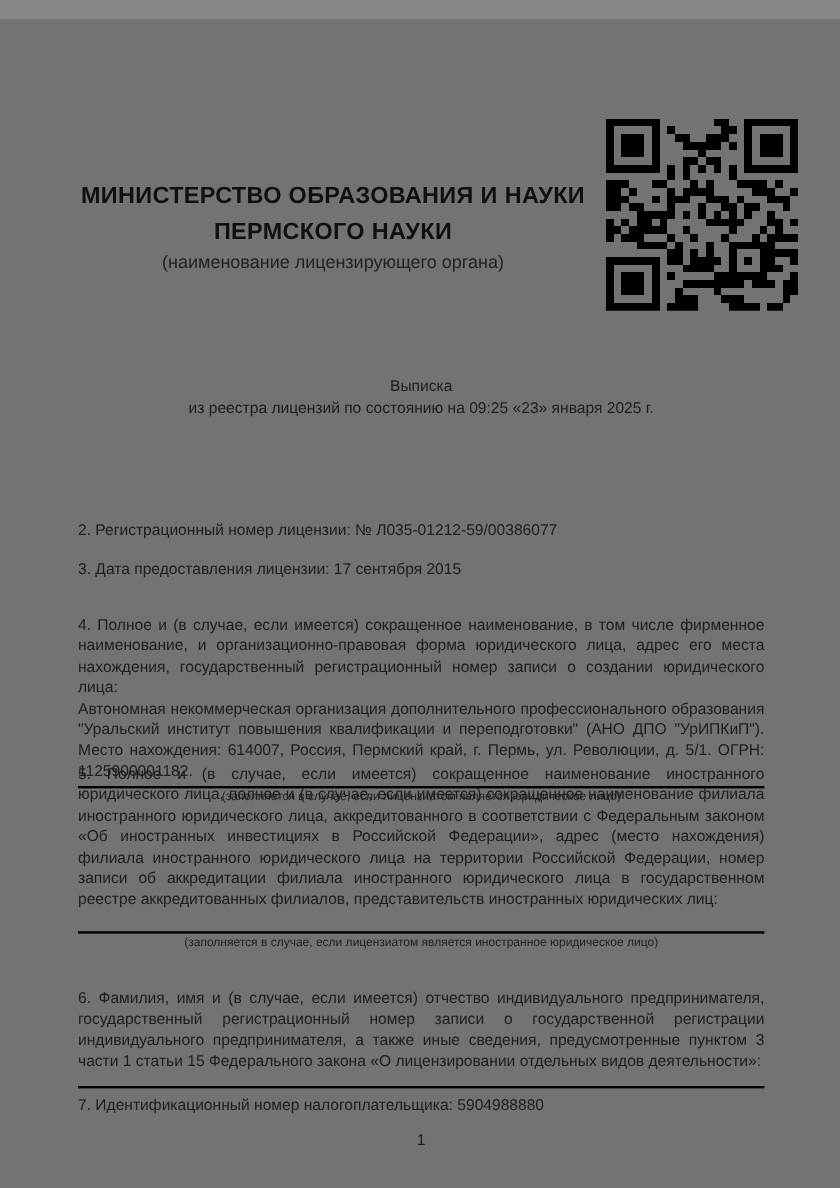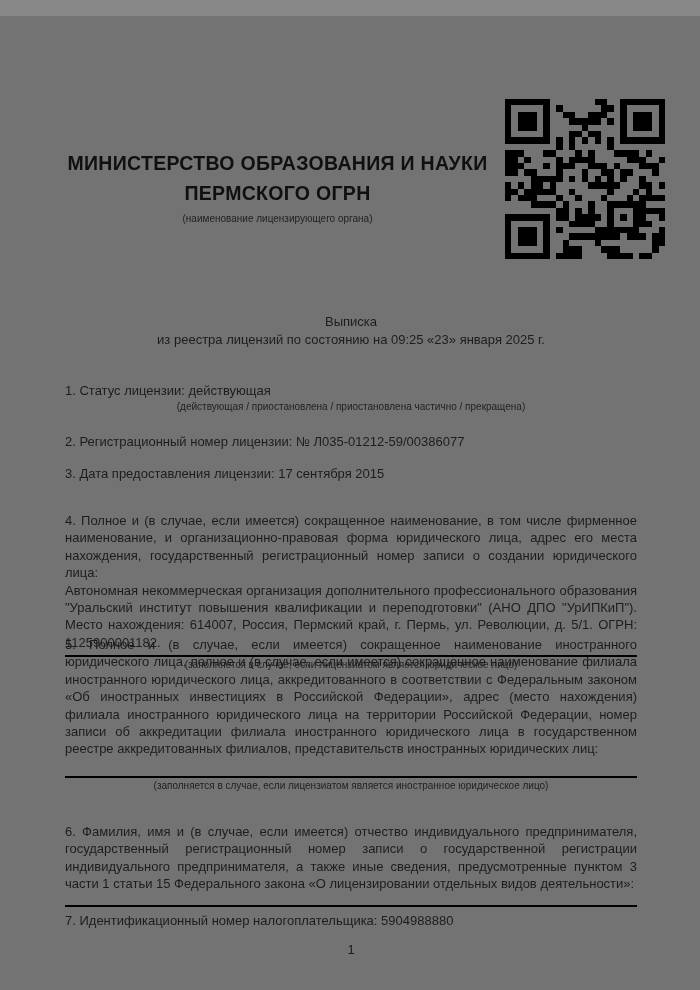--- a/index.html
+++ b/index.html
@@ -13,21 +13,21 @@
     overflow:hidden;
   }
   .abs { position:absolute; }
   .col { left:65px; width:572px; }
 
   .org-block { top:132px; left:65px; width:425px; text-align:center; }
   .org-line {
     font-size:19.5px; font-weight:bold; line-height:30px;
     color:#101010; letter-spacing:0.3px;
   }
-  .org-caption { font-size:10px; line-height:13px; margin-top:4px; color:#222; }
+  .org-caption { font-size:15px; line-height:13px; margin-top:4px; color:#222; }
 
   .qr-box { top:83px; left:505px; width:160px; height:160px; }
   .qr-box svg { display:block; width:160px; height:160px; }
 
   .doc-title { top:297px; text-align:center; font-size:13px; line-height:17.5px; }
 
   .para {
     font-size:13px; line-height:17.4px; text-align:justify;
     margin:0; color:#1d1d1d;
   }
@@ -49,21 +49,21 @@
   .f7-block  { top:896px; }
   .page-num  { top:926px; text-align:center; font-size:13px; }
 </style>
 </head>
 <body>
 
 <div class="page">
 
   <div class="abs org-block">
     <div class="org-line">МИНИСТЕРСТВО ОБРАЗОВАНИЯ И НАУКИ</div>
-    <div class="org-line">ПЕРМСКОГО ОГРН</div>
+    <div class="org-line">ПЕРМСКОГО НАУКИ</div>
     <div class="org-caption">(наименование лицензирующего органа)</div>
   </div>
 
   <div class="abs qr-box">
     <svg id="qr-svg" viewBox="0 0 25 25" shape-rendering="crispEdges" xmlns="http://www.w3.org/2000/svg" aria-hidden="true">
         <rect x="0" y="0" width="1" height="1" fill="#000000"></rect>
         <rect x="1" y="0" width="1" height="1" fill="#000000"></rect>
         <rect x="2" y="0" width="1" height="1" fill="#000000"></rect>
         <rect x="3" y="0" width="1" height="1" fill="#000000"></rect>
         <rect x="4" y="0" width="1" height="1" fill="#000000"></rect>
@@ -371,24 +371,20 @@
         <rect x="21" y="24" width="1" height="1" fill="#000000"></rect>
         <rect x="22" y="24" width="1" height="1" fill="#000000"></rect>
       </svg>
   </div>
 
   <div class="abs col doc-title">
     <div>Выписка</div>
     <div>из реестра лицензий по состоянию на 09:25 «23» января 2025 г.</div>
   </div>
 
-  <div class="abs col f1-block">
-    <p class="para single">1. Статус лицензии: действующая</p>
-    <p class="note">(действующая / приостановлена / приостановлена частично / прекращена)</p>
-  </div>
 
   <div class="abs col f2-block">
     <p class="para single">2. Регистрационный номер лицензии: № Л035-01212-59/00386077</p>
   </div>
 
   <div class="abs col f3-block">
     <p class="para single">3. Дата предоставления лицензии: 17 сентября 2015</p>
   </div>
 
   <div class="abs col f4-block">

